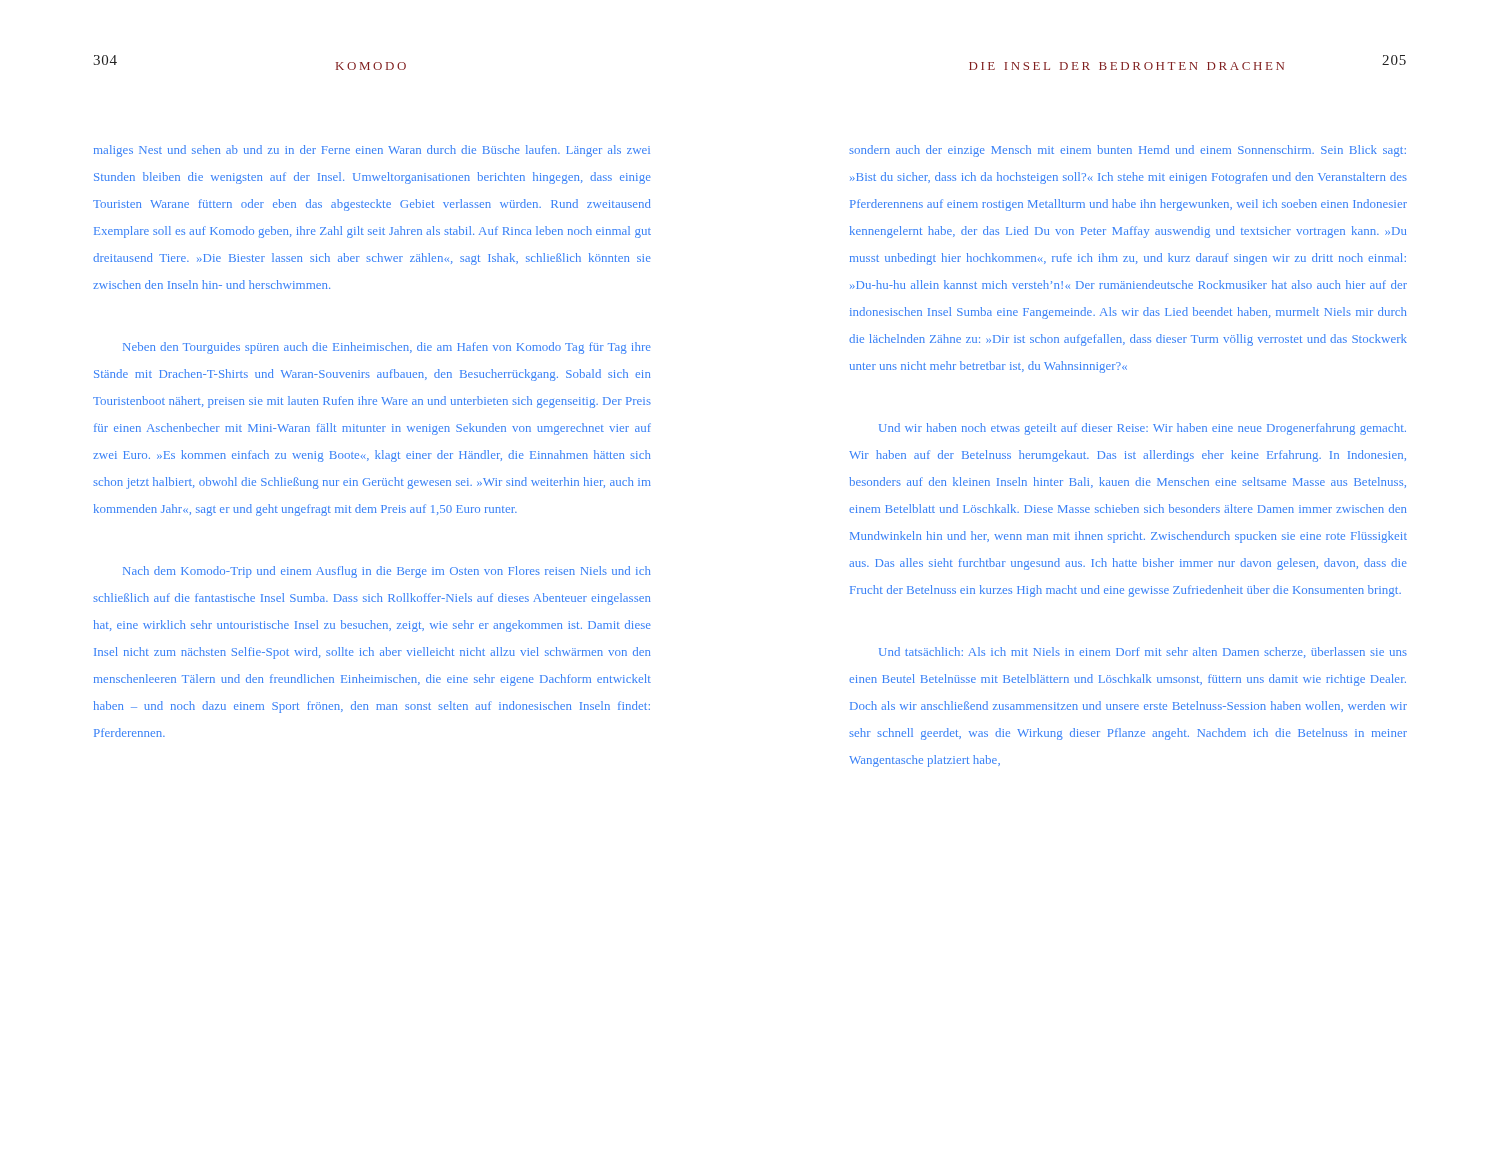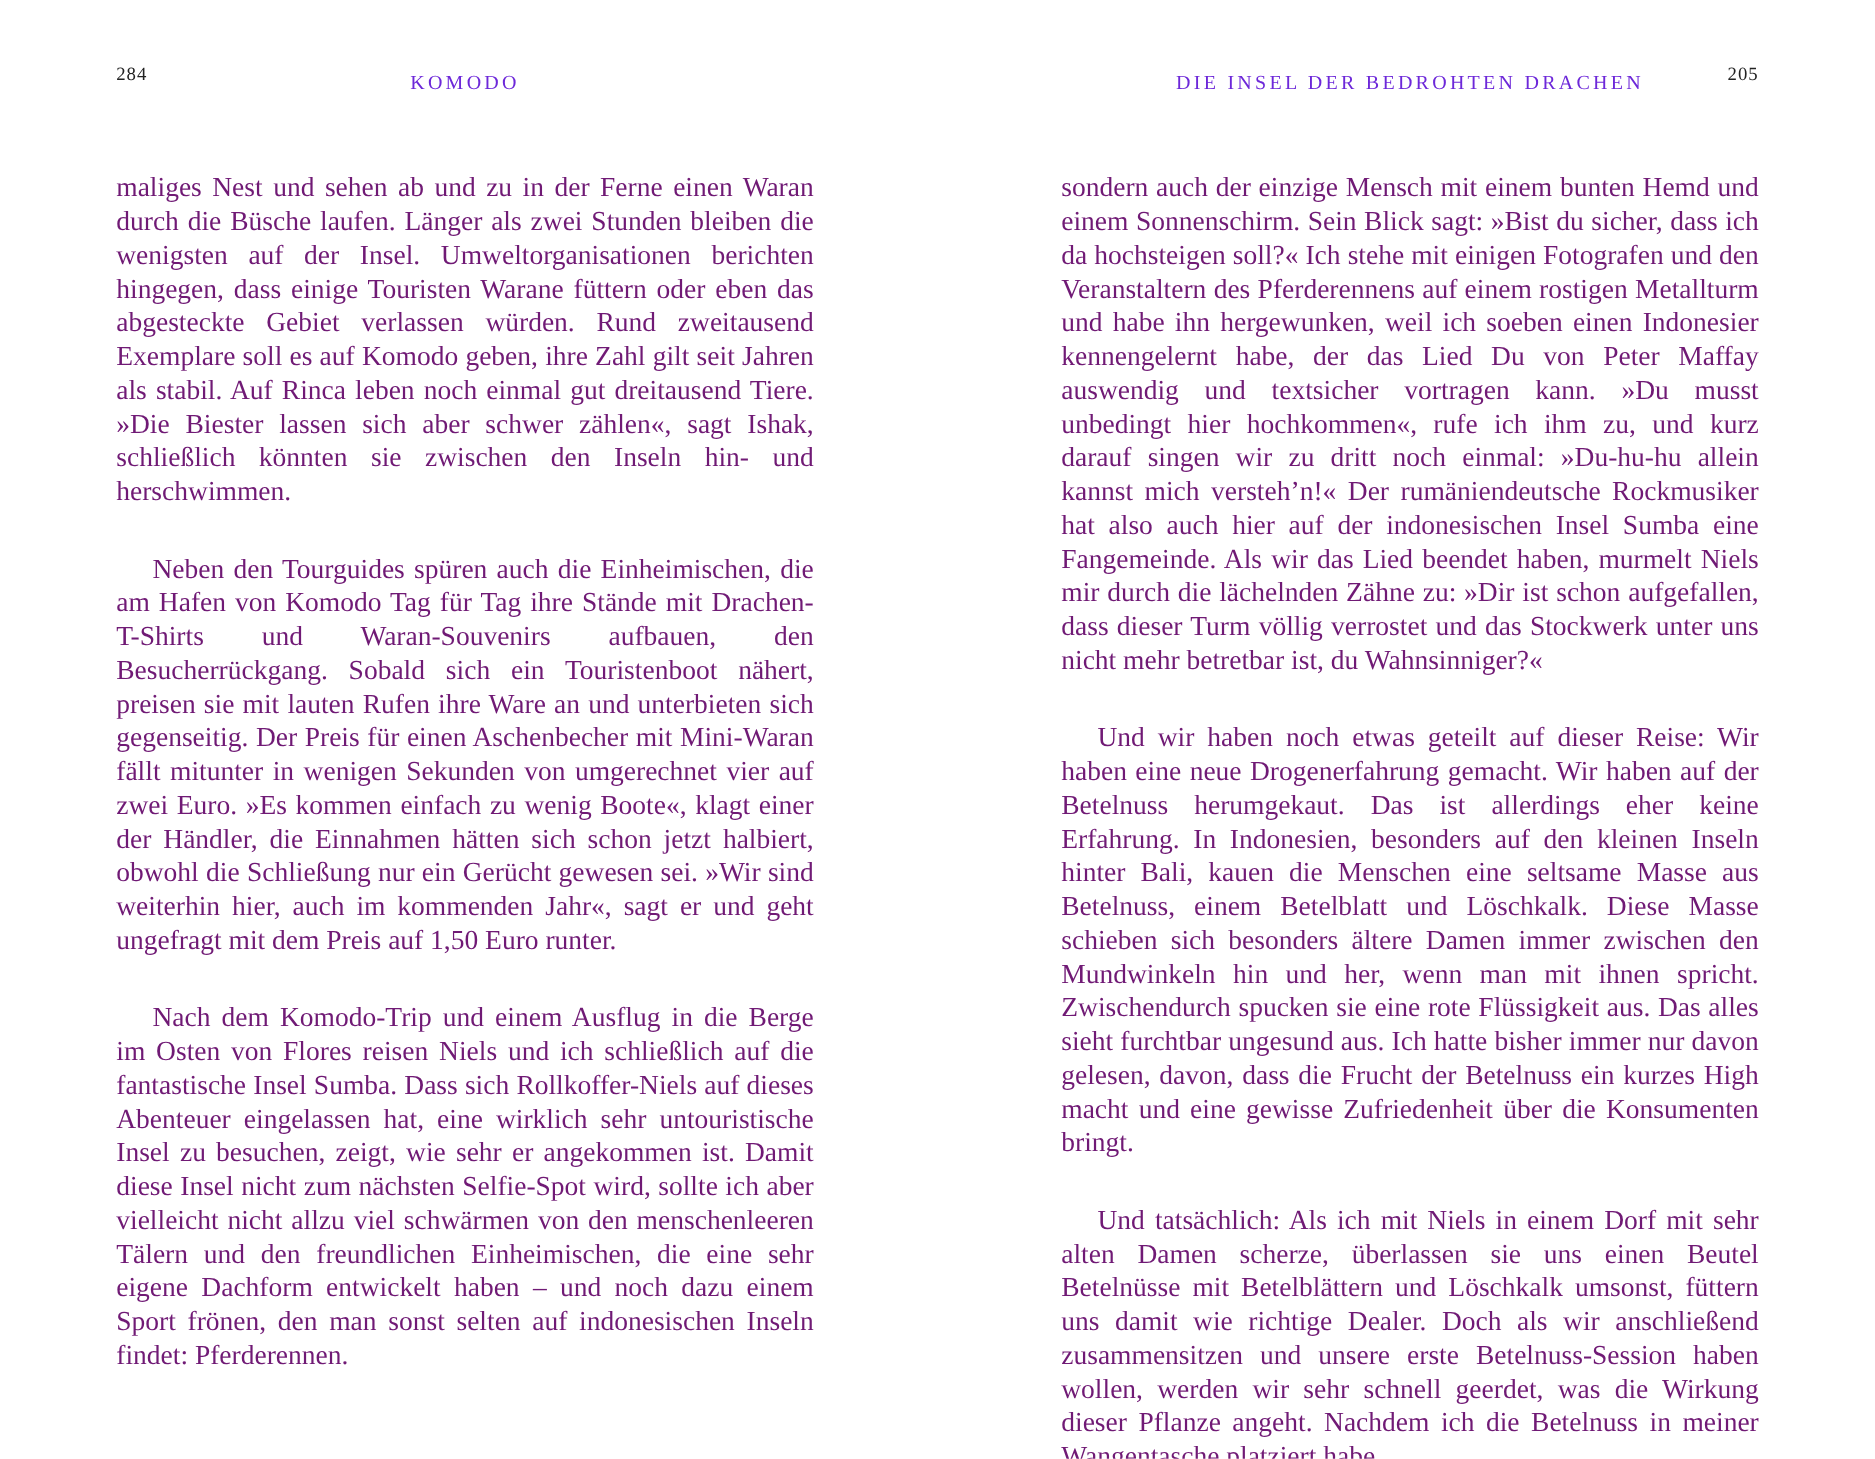--- a/index.html
+++ b/index.html
@@ -30,55 +30,55 @@
   .folio-right {
     left: 849px;
     width: 558px;
     text-align: right;
   }
   .running-head {
     position: absolute;
     top: 58px;
     width: 558px;
     text-align: center;
-    font-size: 16px;
+    font-size: 13px;
     letter-spacing: 2.6px;
-    color: #6d28d9;
+    color: #7f1d1d;
     white-space: nowrap;
   }
   .running-head-left { left: 93px; }
   .running-head-right { left: 849px; }
   .page-text {
     position: absolute;
     top: 136px;
     width: 558px;
-    font-size: 22px;
+    font-size: 13px;
     line-height: 27px;
     text-align: justify;
-    color: #701a75;
+    color: #3b82f6;
   }
   .page-text-left { left: 93px; }
   .page-text-right { left: 849px; }
   p.para {
     margin: 0;
     padding: 0;
   }
   p.para.indent {
     text-indent: 29px;
     margin-top: 35px;
   }
   .italic {
   }
 </style>
 </head>
 <body>
 
 <div>
 
-  <div class="folio folio-left">284</div>
+  <div class="folio folio-left">304</div>
 
   <div class="running-head running-head-left">KOMODO</div>
 
   <div class="running-head running-head-right">DIE INSEL DER BEDROHTEN DRACHEN</div>
 
   <div class="folio folio-right">205</div>
 
   <div class="page-text page-text-left">
       <p class="para"><span>maliges Nest und sehen ab und zu in der Ferne einen Waran durch die Büsche laufen. Länger als zwei Stunden bleiben die wenigsten auf der Insel. Umweltorganisationen berichten hingegen, dass einige Touristen Warane füttern oder eben das abgesteckte Gebiet verlassen würden. Rund zweitausend Exemplare soll es auf Komodo geben, ihre Zahl gilt seit Jahren als stabil. Auf Rinca leben noch einmal gut dreitausend Tiere. »Die Biester lassen sich aber schwer zählen«, sagt Ishak, schließlich könnten sie zwischen den Inseln hin- und herschwimmen.</span></p>
       <p class="para indent"><span>Neben den Tourguides spüren auch die Einheimischen, die am Hafen von Komodo Tag für Tag ihre Stände mit Drachen-T-Shirts und Waran-Souvenirs aufbauen, den Besucherrückgang. Sobald sich ein Touristenboot nähert, preisen sie mit lauten Rufen ihre Ware an und unterbieten sich gegenseitig. Der Preis für einen Aschenbecher mit Mini-Waran fällt mitunter in wenigen Sekunden von umgerechnet vier auf zwei Euro. »Es kommen einfach zu wenig Boote«, klagt einer der Händler, die Einnahmen hätten sich schon jetzt halbiert, obwohl die Schließung nur ein Gerücht gewesen sei. »Wir sind weiterhin hier, auch im kommenden Jahr«, sagt er und geht ungefragt mit dem Preis auf 1,50 Euro runter.</span></p>

